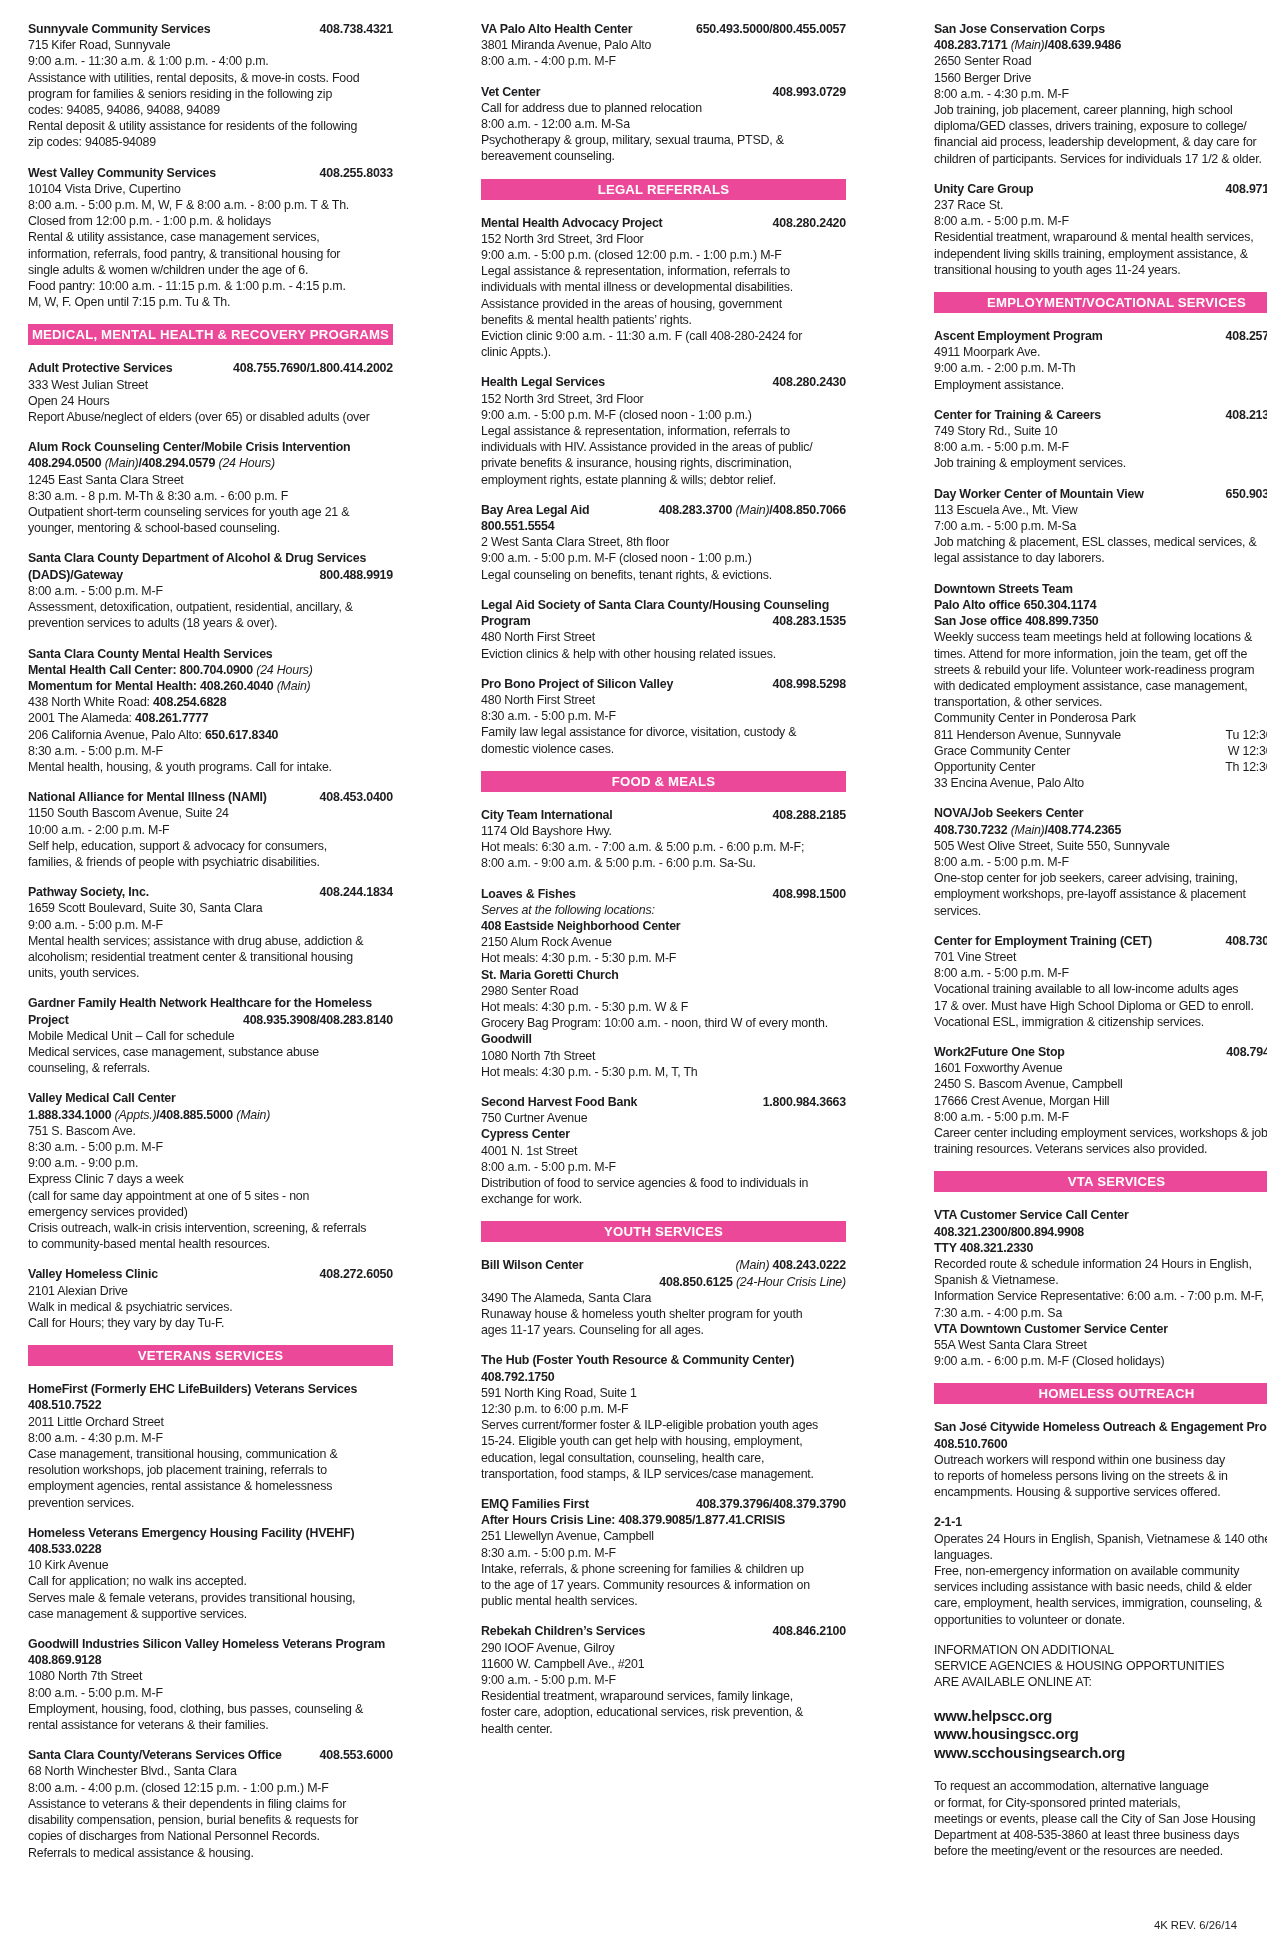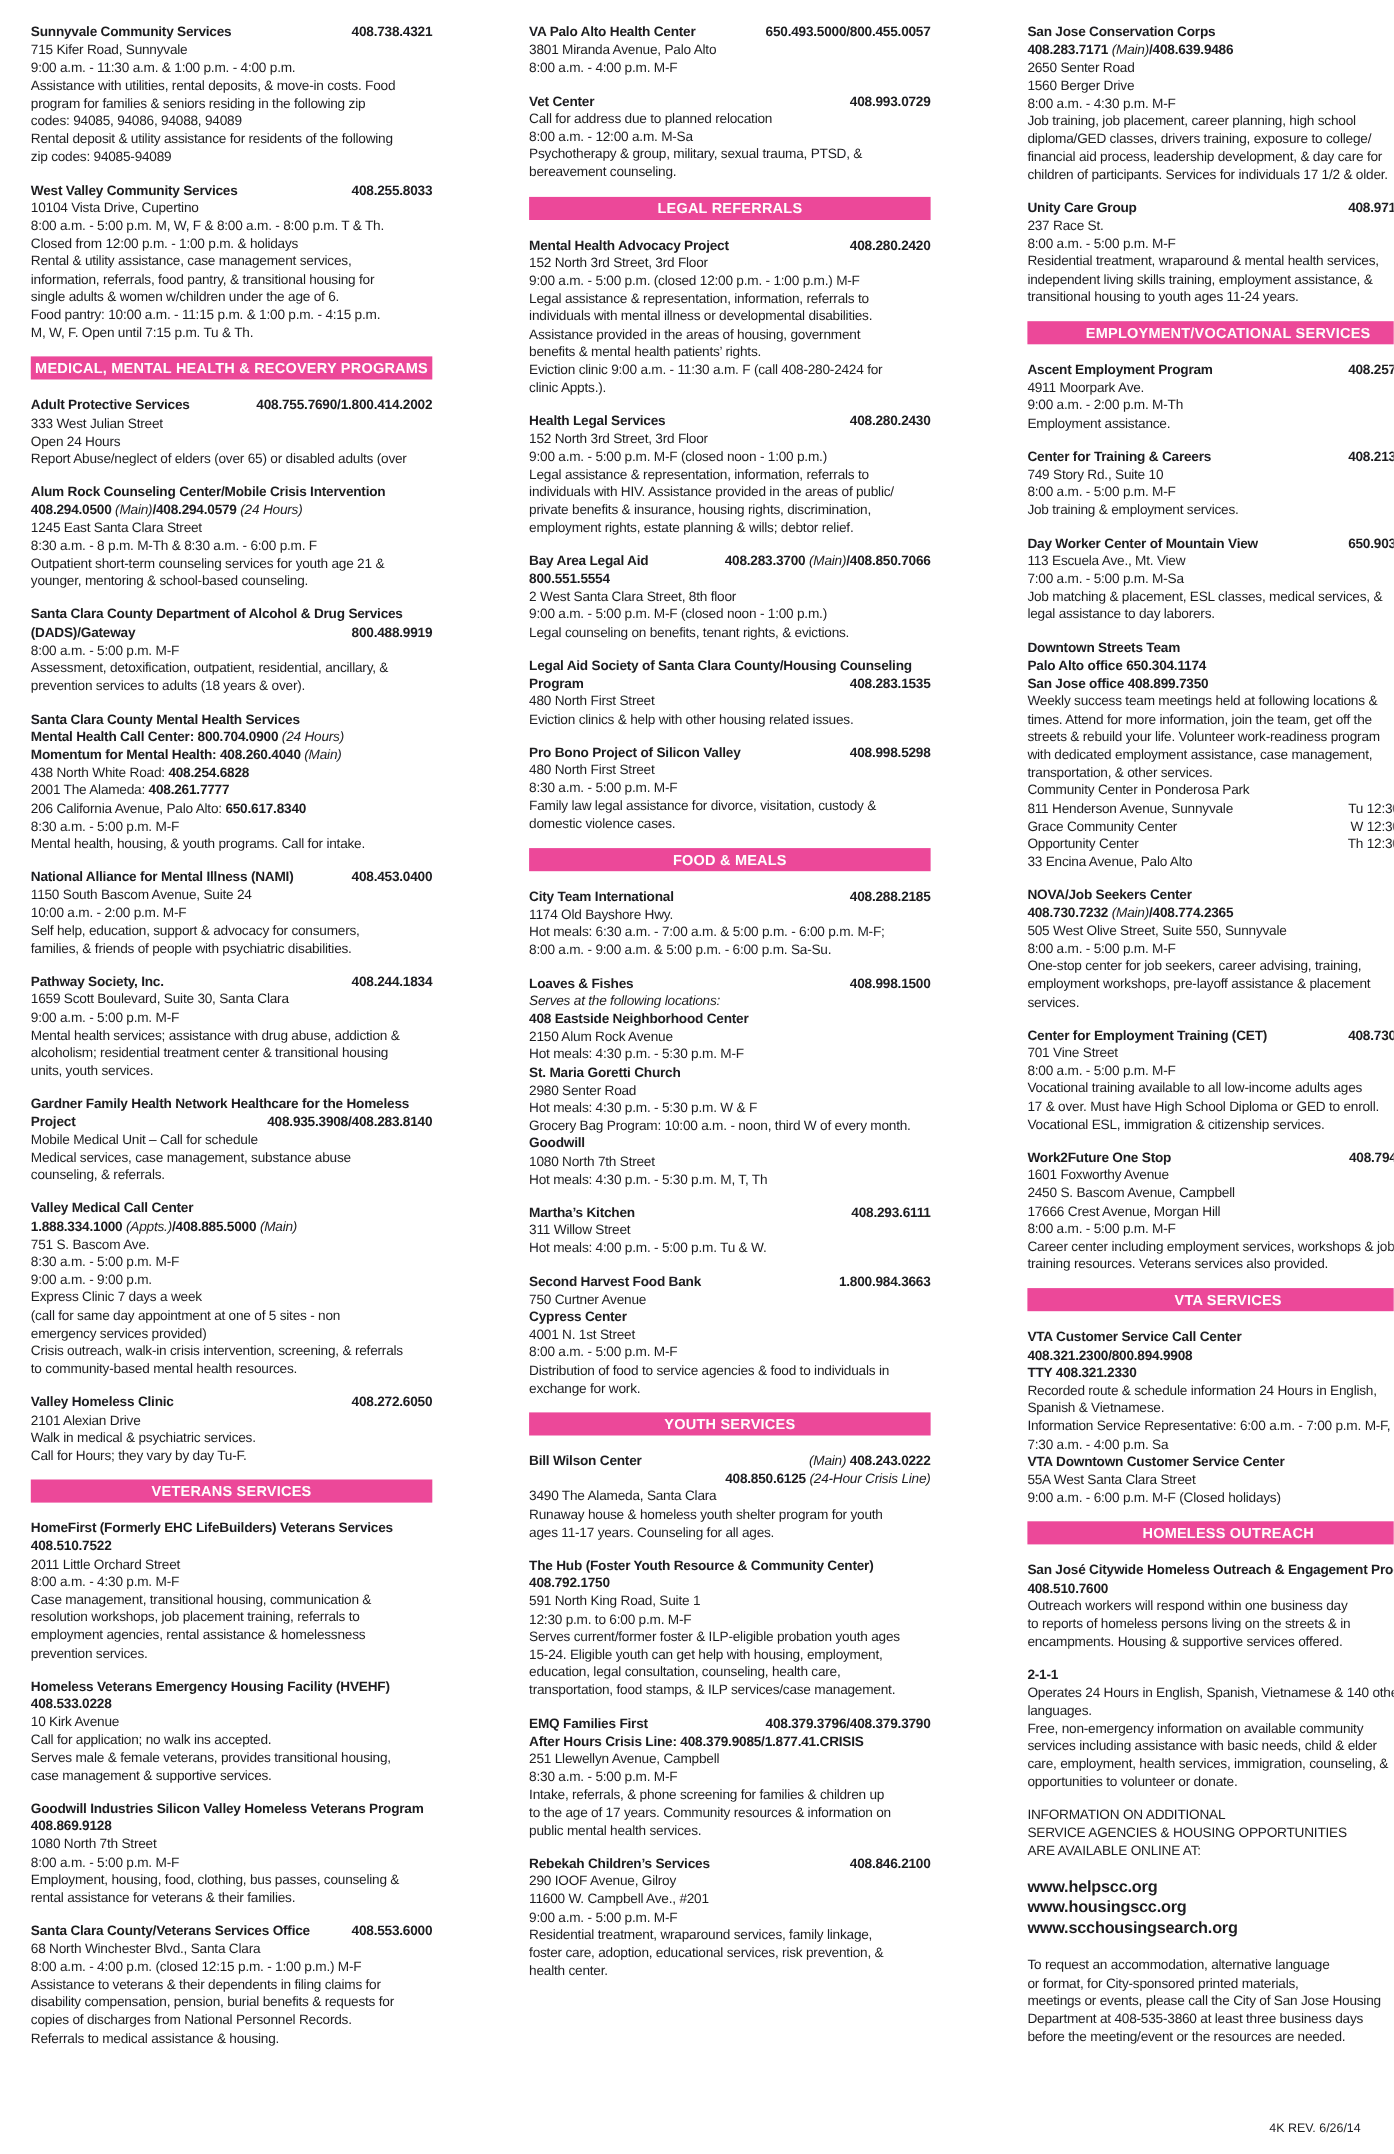--- a/index.html
+++ b/index.html
@@ -17,21 +17,21 @@
   }
   .line{min-height:16.2px;}
   .line.split{display:flex;justify-content:space-between;align-items:baseline;}
   .line.center{text-align:left;}
   .line.blank{height:16.2px;}
   .rseg{white-space:nowrap;padding-left:6px;text-align:right;}
   .b{font-weight:bold;}
   .i{font-style:italic;}
   .lg{font-size:14.8px;line-height:18.5px;}
   .footer{
-    position:absolute;right:30px;bottom:17px;font-size:11.3px;letter-spacing:0;color:#1d1d20;
+    position:absolute;right:30px;bottom:27px;font-size:11.3px;letter-spacing:0;color:#1d1d20;
   }
 </style>
 </head>
 <body>
 
 <div class="page">
   <div class="columns" id="columns">
       <div class="col">
         <div class="entry">
           <div class="line split">
@@ -284,28 +284,20 @@
           <div class="line"><span class="lseg"><span class="b">408 Eastside Neighborhood Center</span></span></div>
           <div class="line"><span class="lseg"><span>2150 Alum Rock Avenue</span></span></div>
           <div class="line"><span class="lseg"><span>Hot meals: 4:30 p.m. - 5:30 p.m. M-F</span></span></div>
           <div class="line"><span class="lseg"><span class="b">St. Maria Goretti Church</span></span></div>
           <div class="line"><span class="lseg"><span>2980 Senter Road</span></span></div>
           <div class="line"><span class="lseg"><span>Hot meals: 4:30 p.m. - 5:30 p.m. W &amp; F</span></span></div>
           <div class="line"><span class="lseg"><span>Grocery Bag Program: 10:00 a.m. - noon, third W of every month.</span></span></div>
           <div class="line"><span class="lseg"><span class="b">Goodwill</span></span></div>
           <div class="line"><span class="lseg"><span>1080 North 7th Street</span></span></div>
           <div class="line"><span class="lseg"><span>Hot meals: 4:30 p.m. - 5:30 p.m. M, T, Th</span></span></div>
-        </div>
-        <div class="entry">
-          <div class="line split">
-            <span class="lseg"><span class="b">Martha’s Kitchen</span></span>
-            <span class="rseg"><span class="b">408.293.6111</span></span>
-          </div>
-          <div class="line"><span class="lseg"><span>311 Willow Street</span></span></div>
-          <div class="line"><span class="lseg"><span>Hot meals: 4:00 p.m. - 5:00 p.m. Tu &amp; W.</span></span></div>
         </div>
         <div class="entry">
           <div class="line split">
             <span class="lseg"><span class="b">Second Harvest Food Bank</span></span>
             <span class="rseg"><span class="b">1.800.984.3663</span></span>
           </div>
           <div class="line"><span class="lseg"><span>750 Curtner Avenue</span></span></div>
           <div class="line"><span class="lseg"><span class="b">Cypress Center</span></span></div>
           <div class="line"><span class="lseg"><span>4001 N. 1st Street</span></span></div>
           <div class="line"><span class="lseg"><span>8:00 a.m. - 5:00 p.m. M-F</span></span></div>

